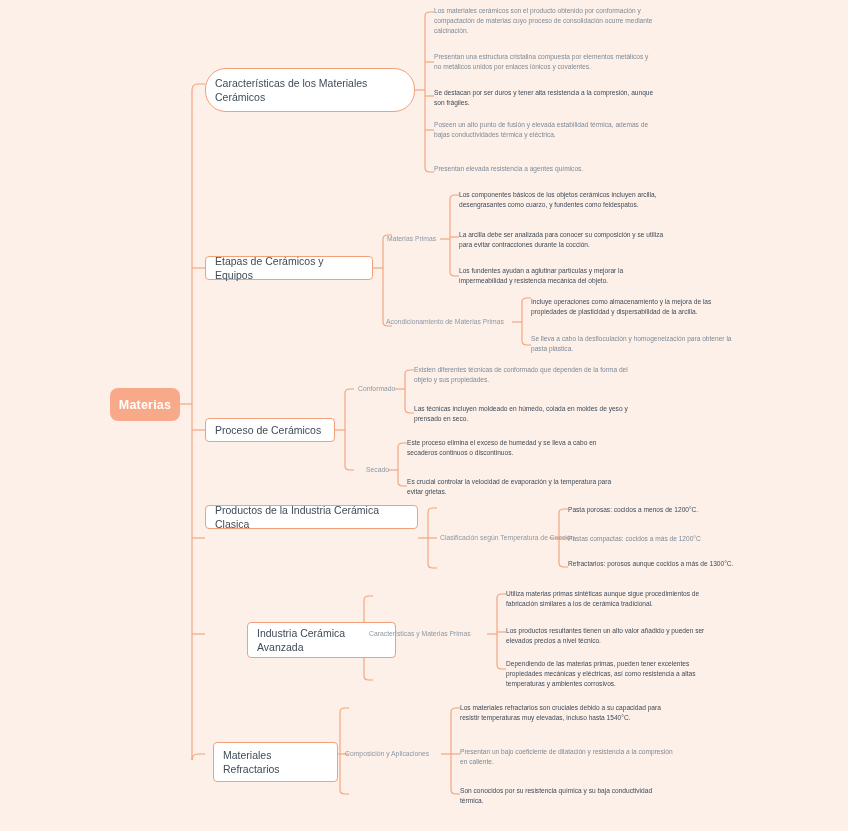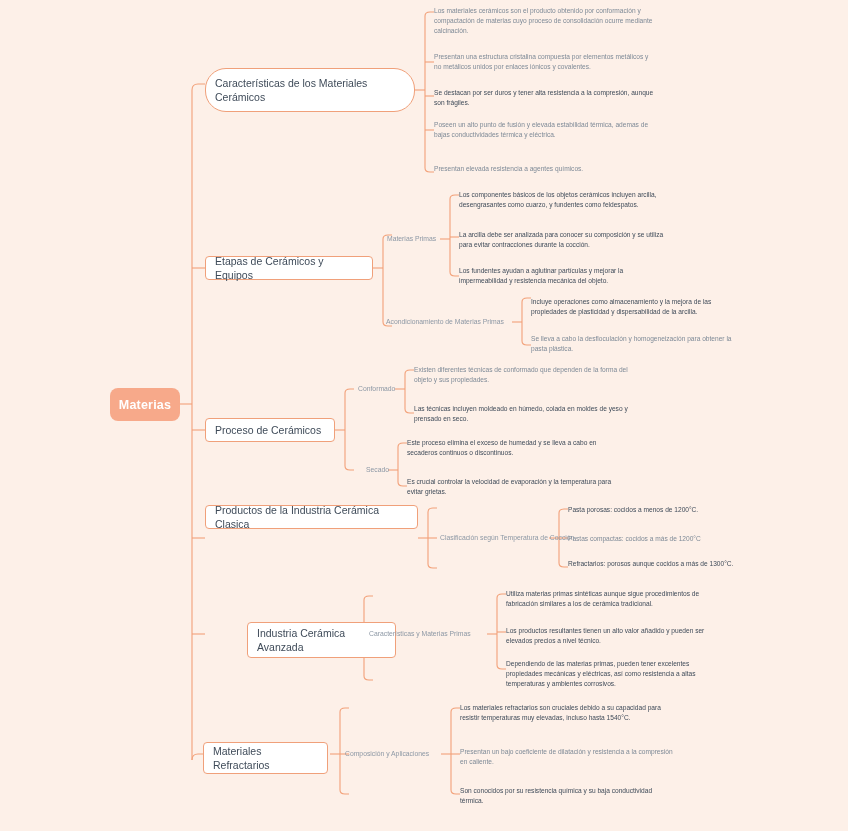--- a/index.html
+++ b/index.html
@@ -231,21 +231,21 @@
 
   <div class="l1-node" style="left:205px; top:622px; width:149px; height:36px;margin-left:42px;">
     <span>Industria Cerámica Avanzada</span>
   </div>
 
   <div class="l2-label faded" style="left:369px; top:630px;">Características y Materias Primas</div>
   <div class="leaf" style="left:506px; top:589px; width:215px;">Utiliza materias primas sintéticas aunque sigue procedimientos de fabricación similares a los de cerámica tradicional.</div>
   <div class="leaf" style="left:506px; top:626px; width:215px;">Los productos resultantes tienen un alto valor añadido y pueden ser elevados precios a nivel técnico.</div>
   <div class="leaf" style="left:506px; top:659px; width:215px;">Dependiendo de las materias primas, pueden tener excelentes propiedades mecánicas y eléctricas, así como resistencia a altas temperaturas y ambientes corrosivos.</div>
 
-  <div class="l1-node" style="left:203px; top:742px; width:125px; height:32px;">
+  <div class="l1-node" style="left:213px; top:742px; width:125px; height:40px;">
     <span>Materiales Refractarios</span>
   </div>
 
   <div class="l2-label faded" style="left:345px; top:750px;">Composición y Aplicaciones</div>
   <div class="leaf" style="left:460px; top:703px; width:215px;">Los materiales refractarios son cruciales debido a su capacidad para resistir temperaturas muy elevadas, incluso hasta 1540°C.</div>
   <div class="leaf faded" style="left:460px; top:747px; width:215px;">Presentan un bajo coeficiente de dilatación y resistencia a la compresión en caliente.</div>
   <div class="leaf" style="left:460px; top:786px; width:215px;">Son conocidos por su resistencia química y su baja conductividad térmica.</div>
 
 </div>
 

